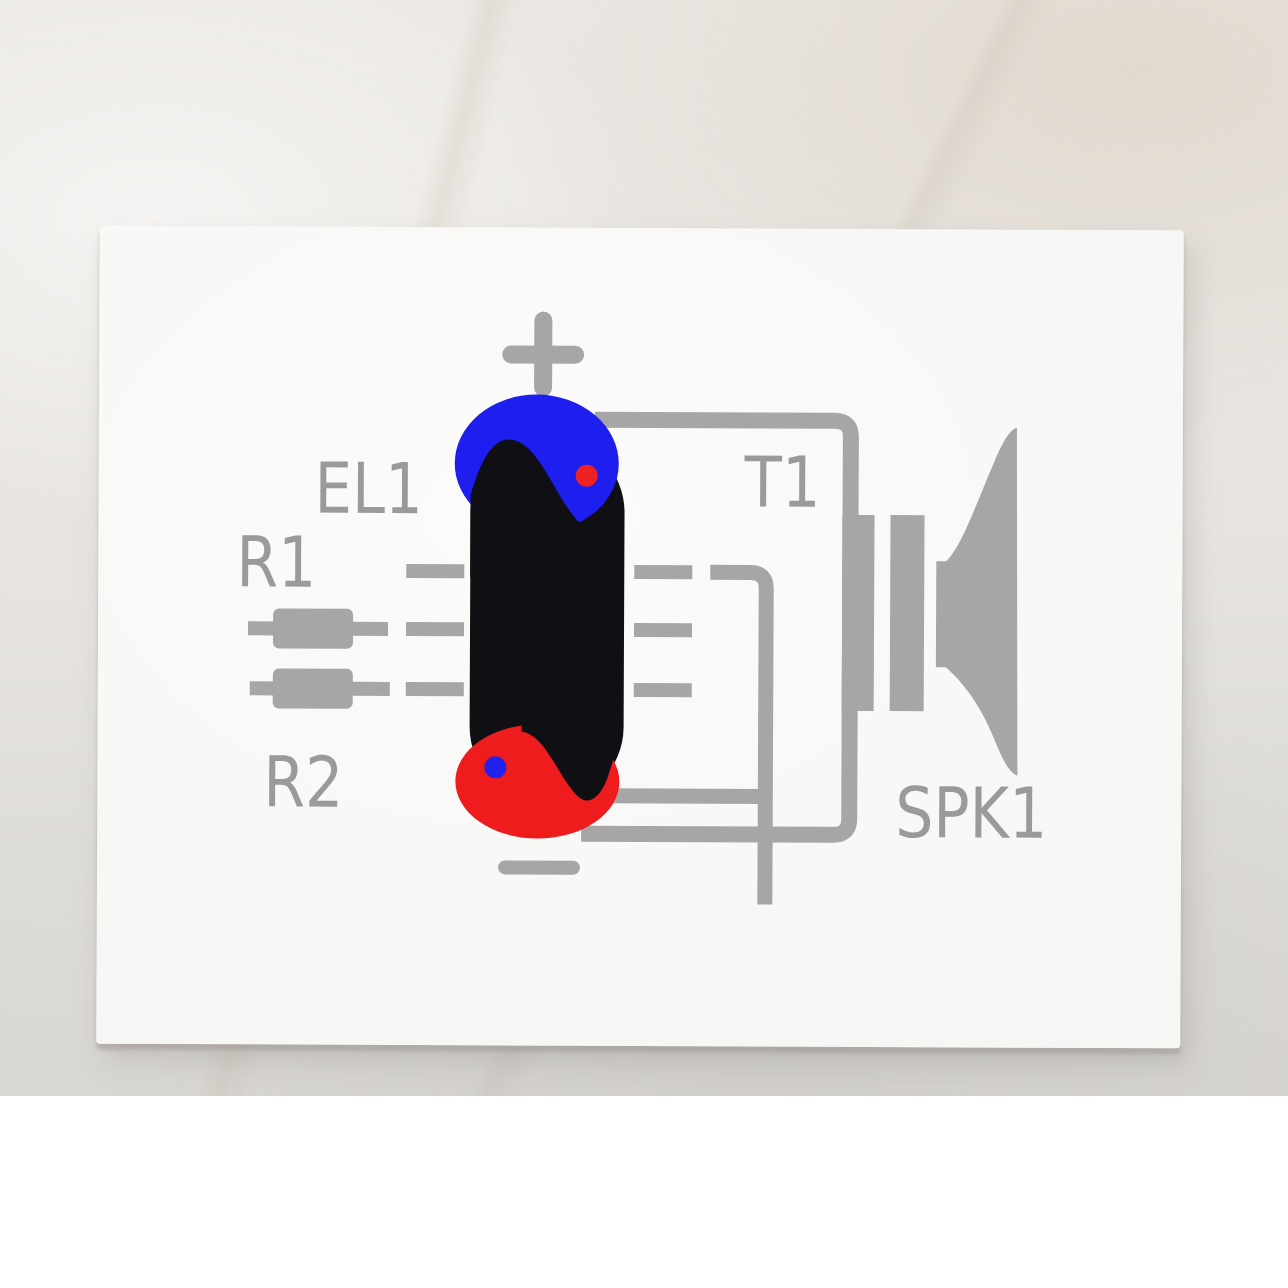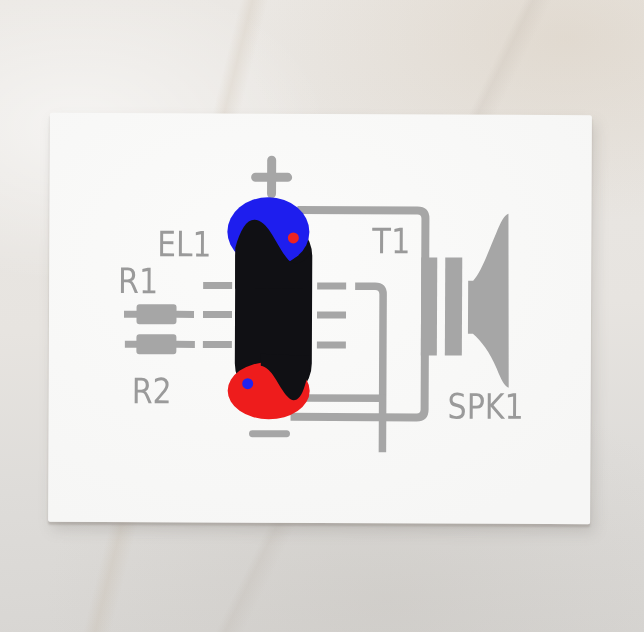--- a/index.html
+++ b/index.html
@@ -1,20 +1,20 @@
 <!DOCTYPE html>
 <html><head>
 <meta charset="utf-8">
 <style>
   html,body { margin:0; padding:0; }
   body { width:644px; height:644px; overflow:hidden; font-family:"DejaVu Sans", sans-serif; }
 
   
   .scene {
-    position:relative; width:644px; height:632px;
+    position:relative; width:644px; height:548px;
     background:
       linear-gradient(104deg, transparent 30%, rgba(186,168,143,0.18) 31.5%, transparent 33.5%),
       linear-gradient(116deg, transparent 55%, rgba(172,160,148,0.14) 56%, transparent 58%),
       radial-gradient(520px 300px at 88% 6%,  rgba(203,186,163,0.30), transparent 62%),
       radial-gradient(420px 260px at 12% 20%, rgba(255,255,255,0.55), transparent 60%),
       radial-gradient(620px 420px at 60% 95%, rgba(188,184,178,0.28), transparent 55%),
       linear-gradient(177deg, #ebe8e4 0%, #e7e4e0 50%, #dedcd9 74%, #d7d5d2 100%);
   }
 
   

